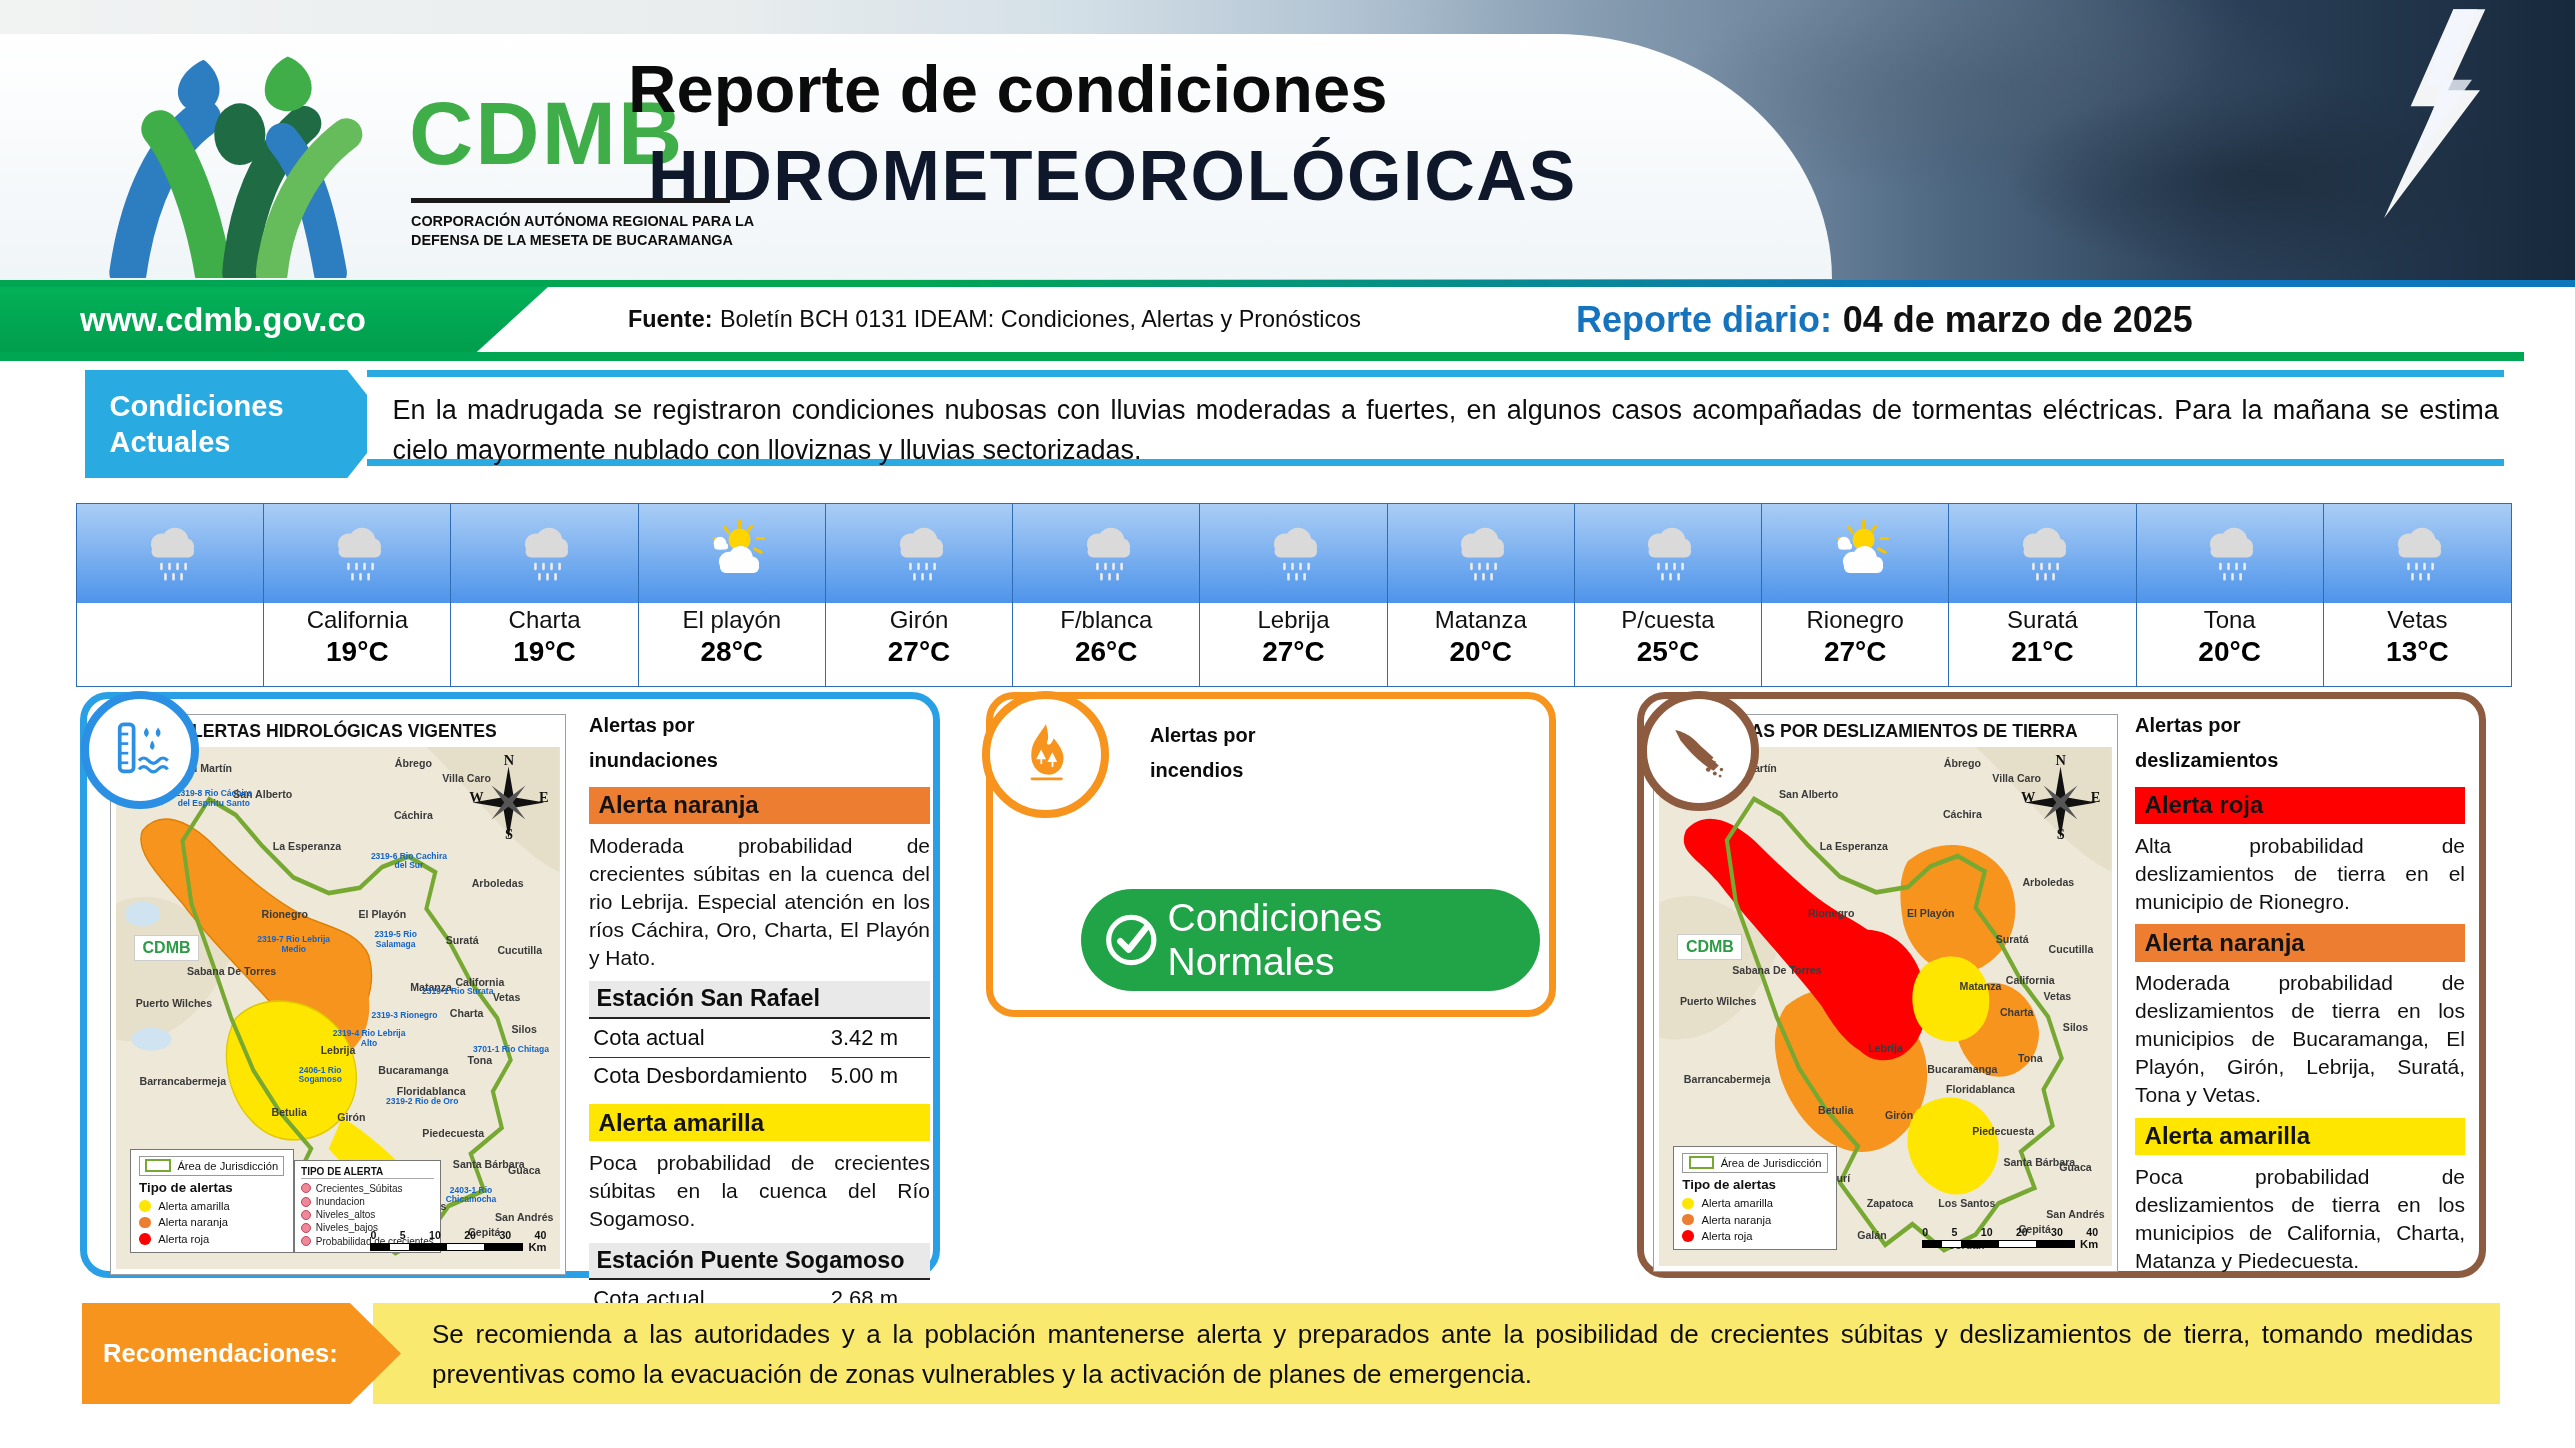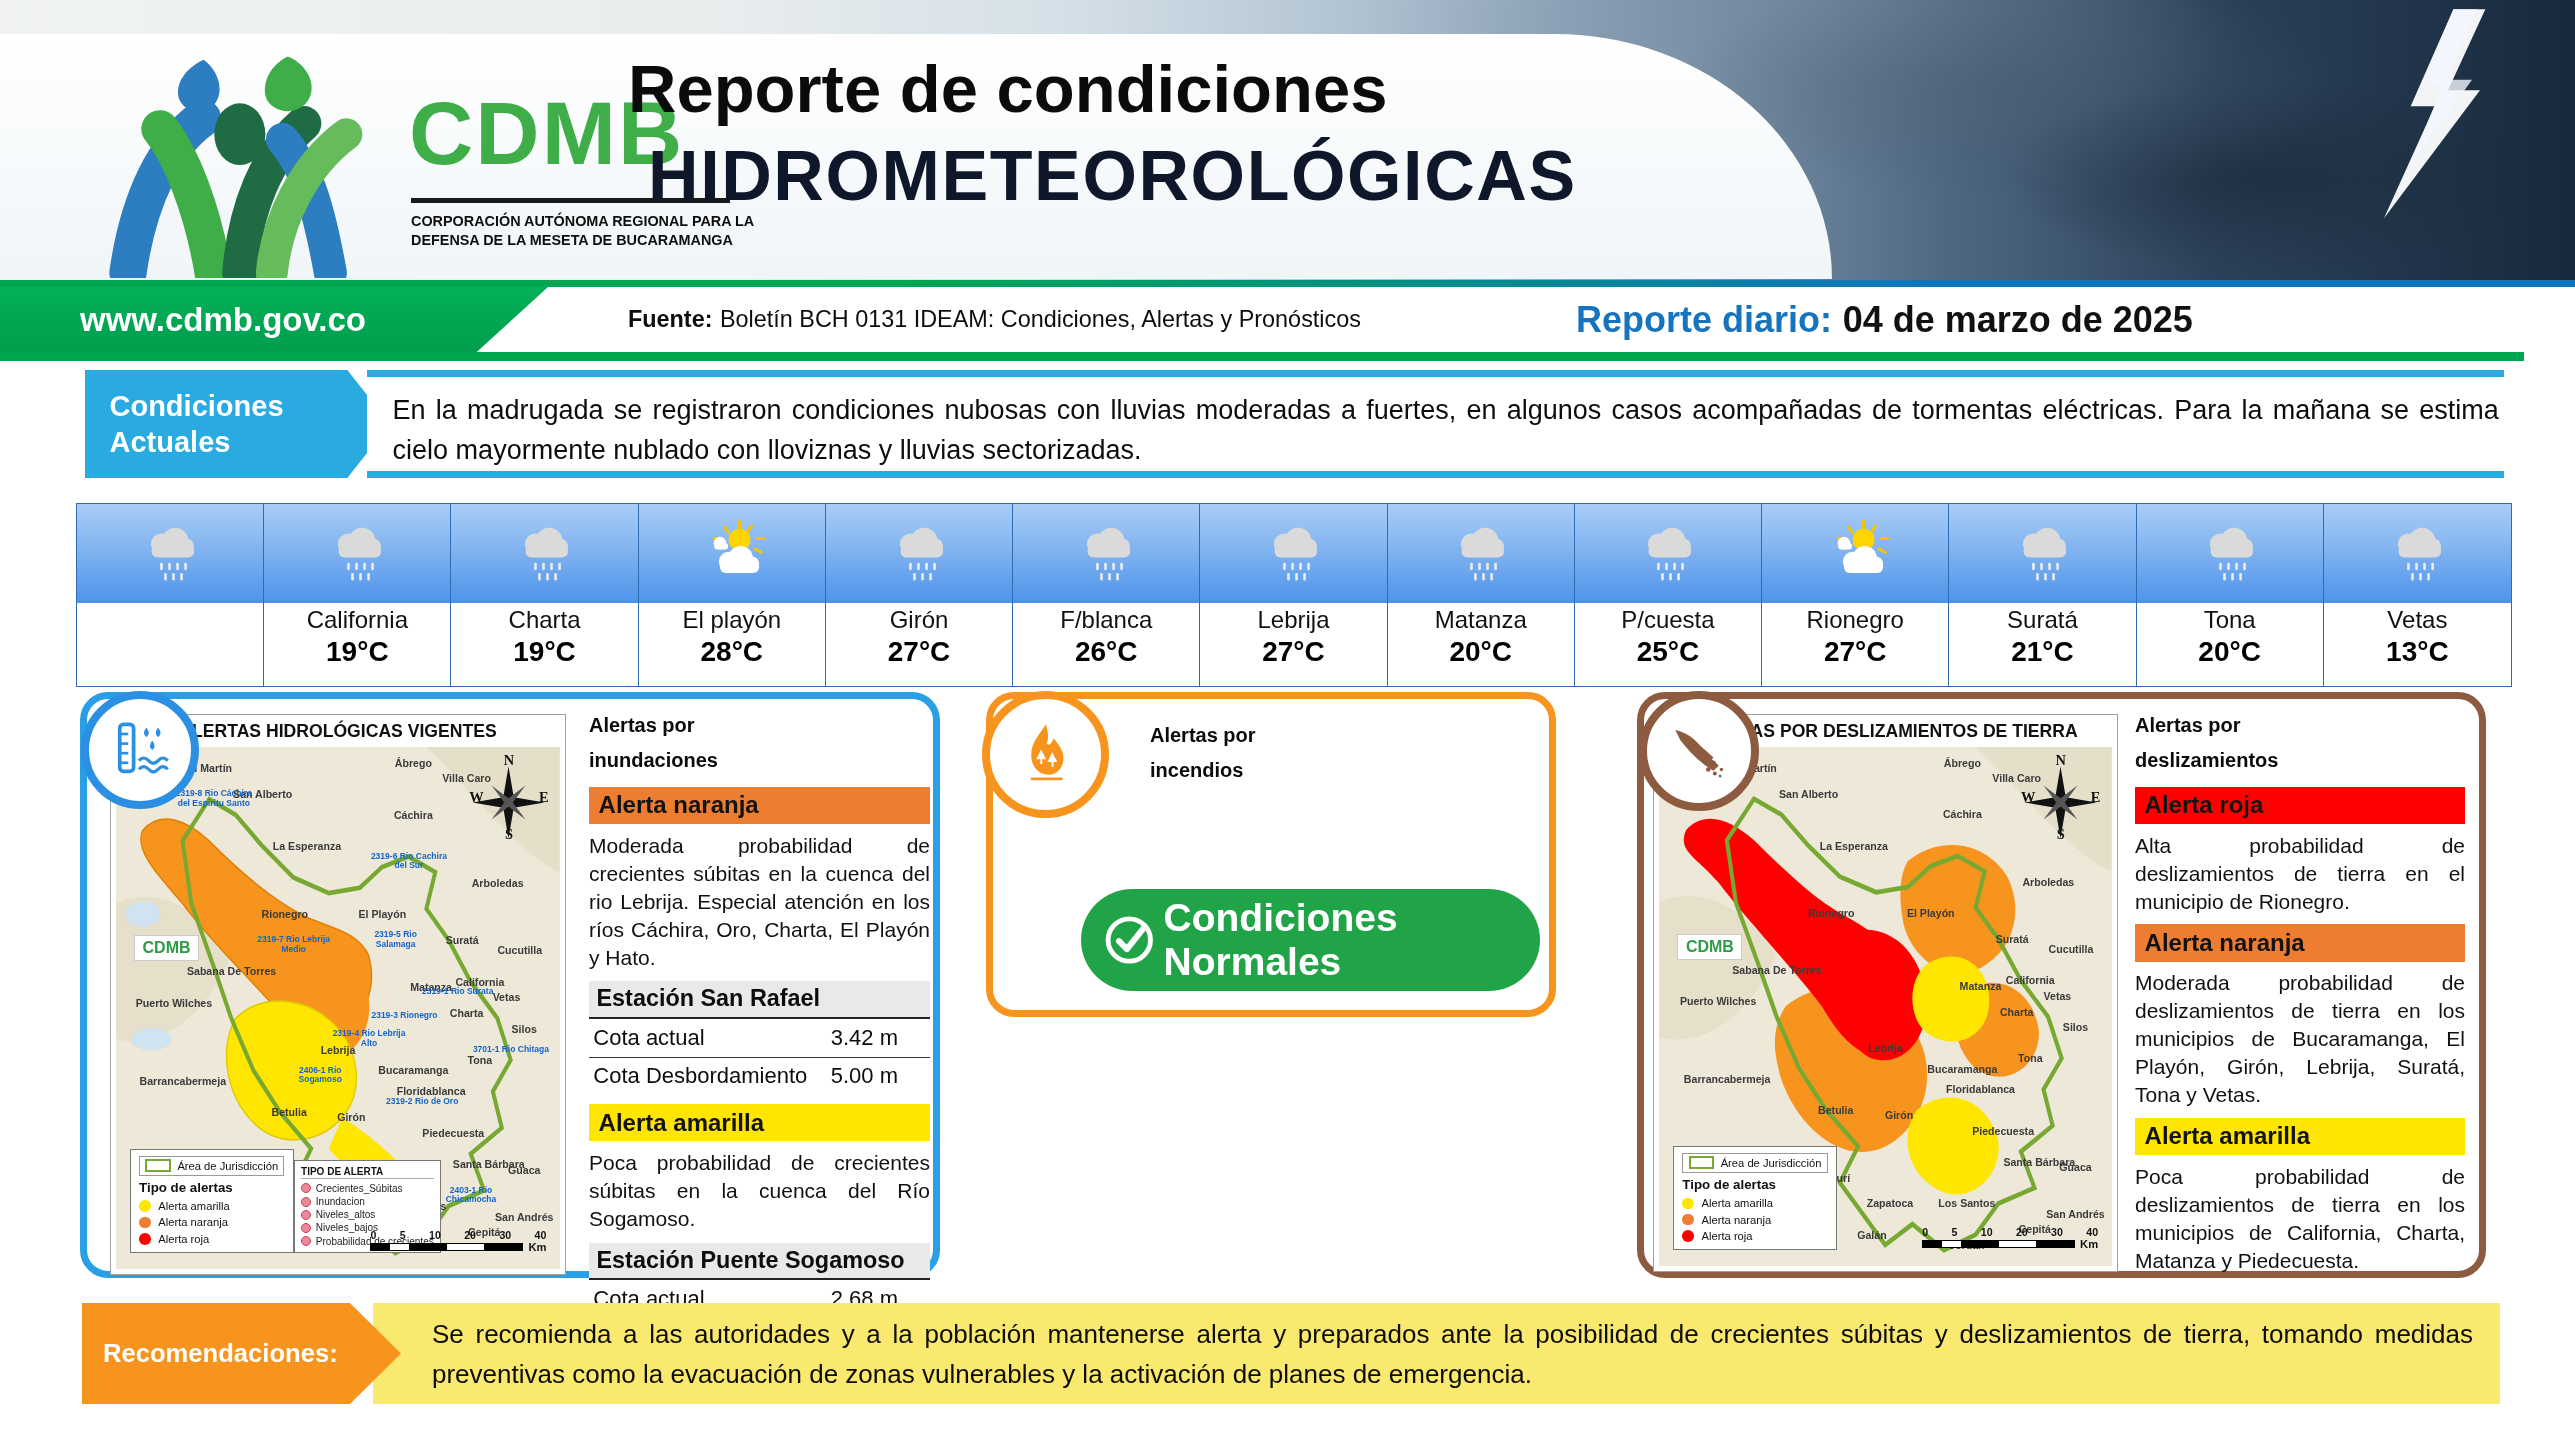--- a/index.html
+++ b/index.html
@@ -38,21 +38,21 @@
   .fuente b{margin-right:7.5px;}
   .repdate{position:absolute;left:1576px;top:287px;height:65px;display:flex;align-items:center;
     font-size:36px;font-weight:800;white-space:nowrap;}
   .repdate .rlab{color:#1673BE;margin-right:10.6px;}
   .bar-green2{position:absolute;left:0;top:352px;width:2524px;height:8.5px;background:#00A651;}
   
   .cond-label{position:absolute;left:85px;top:370px;width:305px;height:108px;background:#29ABE2;
     clip-path:polygon(0 0,86% 0,100% 50%,86% 100%,0 100%);
     display:flex;flex-direction:column;justify-content:center;padding-left:24.5px;box-sizing:border-box;}
   .cond-label div{font-size:29px;font-weight:bold;color:#fff;line-height:36px;}
-  .cond-box{position:absolute;left:367px;top:370px;width:2137px;height:108px;box-sizing:border-box;
+  .cond-box{position:absolute;left:367px;top:370px;width:2137px;height:96px;box-sizing:border-box;
     border-top:7px solid #29ABE2;border-bottom:7px solid #29ABE2;background:#fff;
     padding:12.8px 5.3px 0 25.6px;font-size:27px;line-height:40px;text-align:justify;color:#0d0d0d;}
   
   .weather{position:absolute;left:76px;top:503px;width:2436px;height:184px;display:grid;
     grid-template-columns:repeat(13,1fr);border:1.6px solid #2E6DB4;box-sizing:border-box;background:#fff;}
   .wcell{display:flex;flex-direction:column;border-right:1.6px solid #2E6DB4;}
   .wcell:last-child{border-right:none;}
   .wtop{height:99px;background:linear-gradient(180deg,#A9CDF5 0%,#82B4F0 45%,#4D94EA 100%);
     display:flex;align-items:center;justify-content:center;}
   .wbot{flex:1;background:#fff;text-align:center;padding-top:3.2px;}
@@ -74,21 +74,21 @@
   .banner{font-weight:bold;font-size:24px;color:#131313;padding:4.8px 9.6px;margin-top:8.5px;}
   .para{font-size:21px;line-height:28px;text-align:justify;color:#111;margin-top:7.5px;}
   .station{background:#E9E9E9;font-weight:bold;font-size:23.4px;padding:4.3px 7.5px;
     border-bottom:2.1px solid #222;margin-top:9.6px;color:#0d0d0d;}
   .srow{display:flex;justify-content:space-between;font-size:22px;padding:5.9px 32px 5.9px 4.3px;color:#0d0d0d;}
   .srow.row-line{border-top:1.6px solid #333;}
   .fire-title{position:absolute;left:1150px;top:718px;}
   .pill{position:absolute;left:1081px;top:889px;width:459px;height:102px;background:#21A447;
     border-radius:51px;display:flex;align-items:center;z-index:3;}
   .pill .chk{margin-left:18px;}
-  .pill .ptext{font-size:39px;font-weight:bold;color:#fff;margin-left:4px;}
+  .pill .ptext{font-size:39px;font-weight:normal;color:#fff;margin-left:4px;}
   
   .map{position:absolute;background:#fff;border:1.1px solid #9aa0a6;z-index:2;}
   .map.m1{left:110px;top:714px;width:454px;height:559px;}
   .map.m2{left:1653px;top:714px;width:463px;height:556px;}
   .map-title{font-size:17.6px;font-weight:bold;text-align:center;padding:6.4px 0 3.2px;color:#111;}
   .map-body{position:absolute;left:5.3px;right:5.3px;top:32px;bottom:5.3px;background:#EDE8D8;overflow:hidden;}
   .map-svg{position:absolute;left:0;top:0;width:100%;height:100%;}
   .m-city{position:absolute;transform:translate(-50%,-50%);font-size:10.6px;font-weight:bold;
     color:#3a3a3a;white-space:nowrap;z-index:4;}
   .m-river{position:absolute;transform:translate(-50%,-50%);font-size:8.5px;font-weight:bold;

